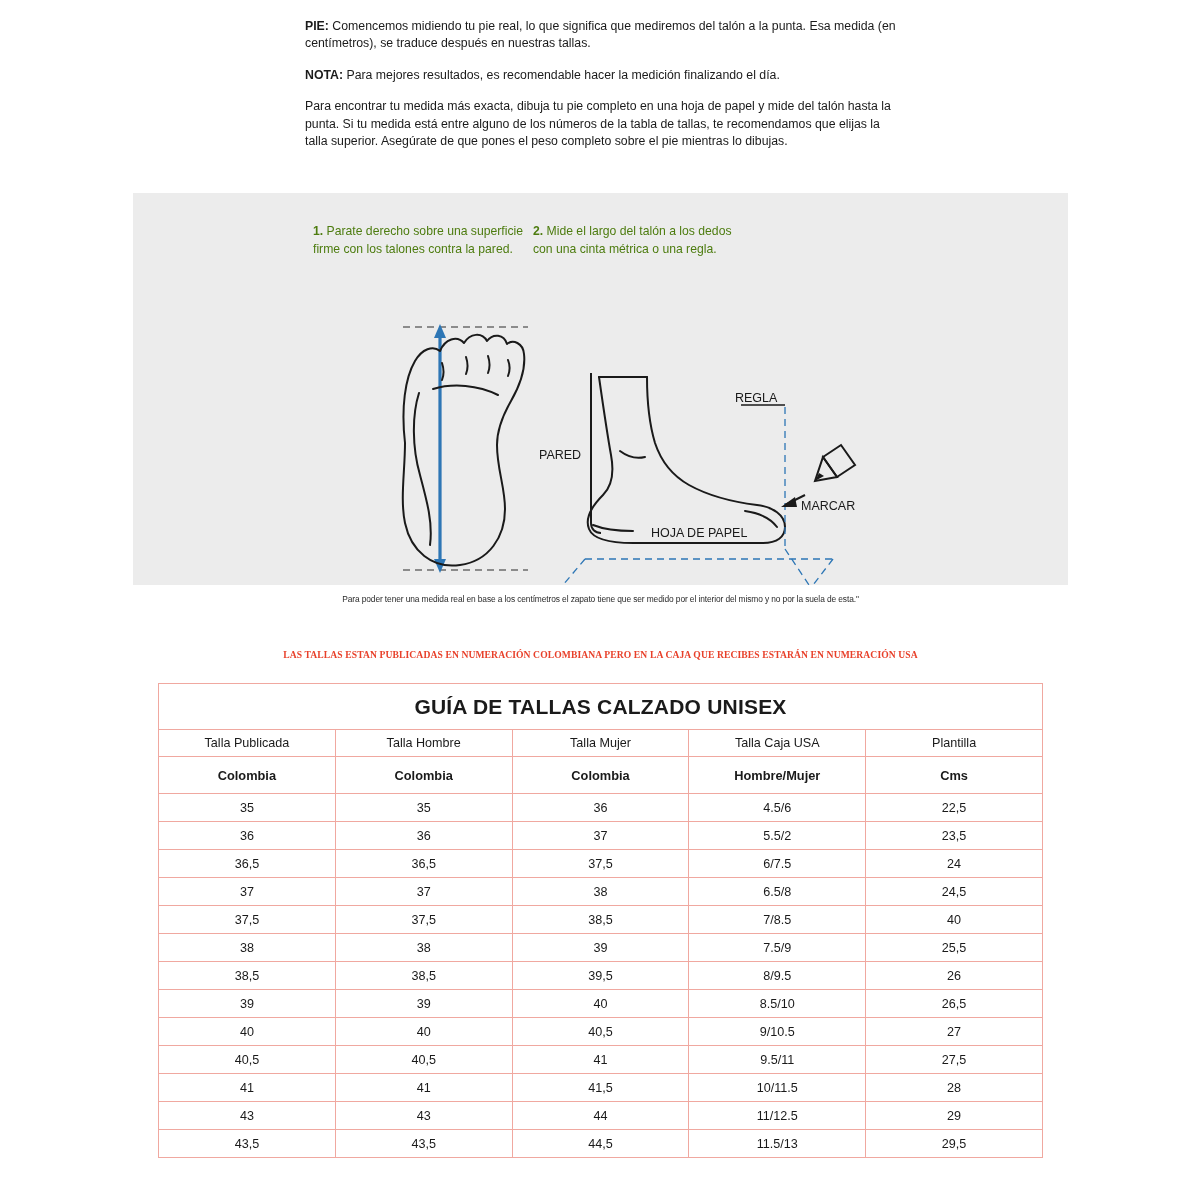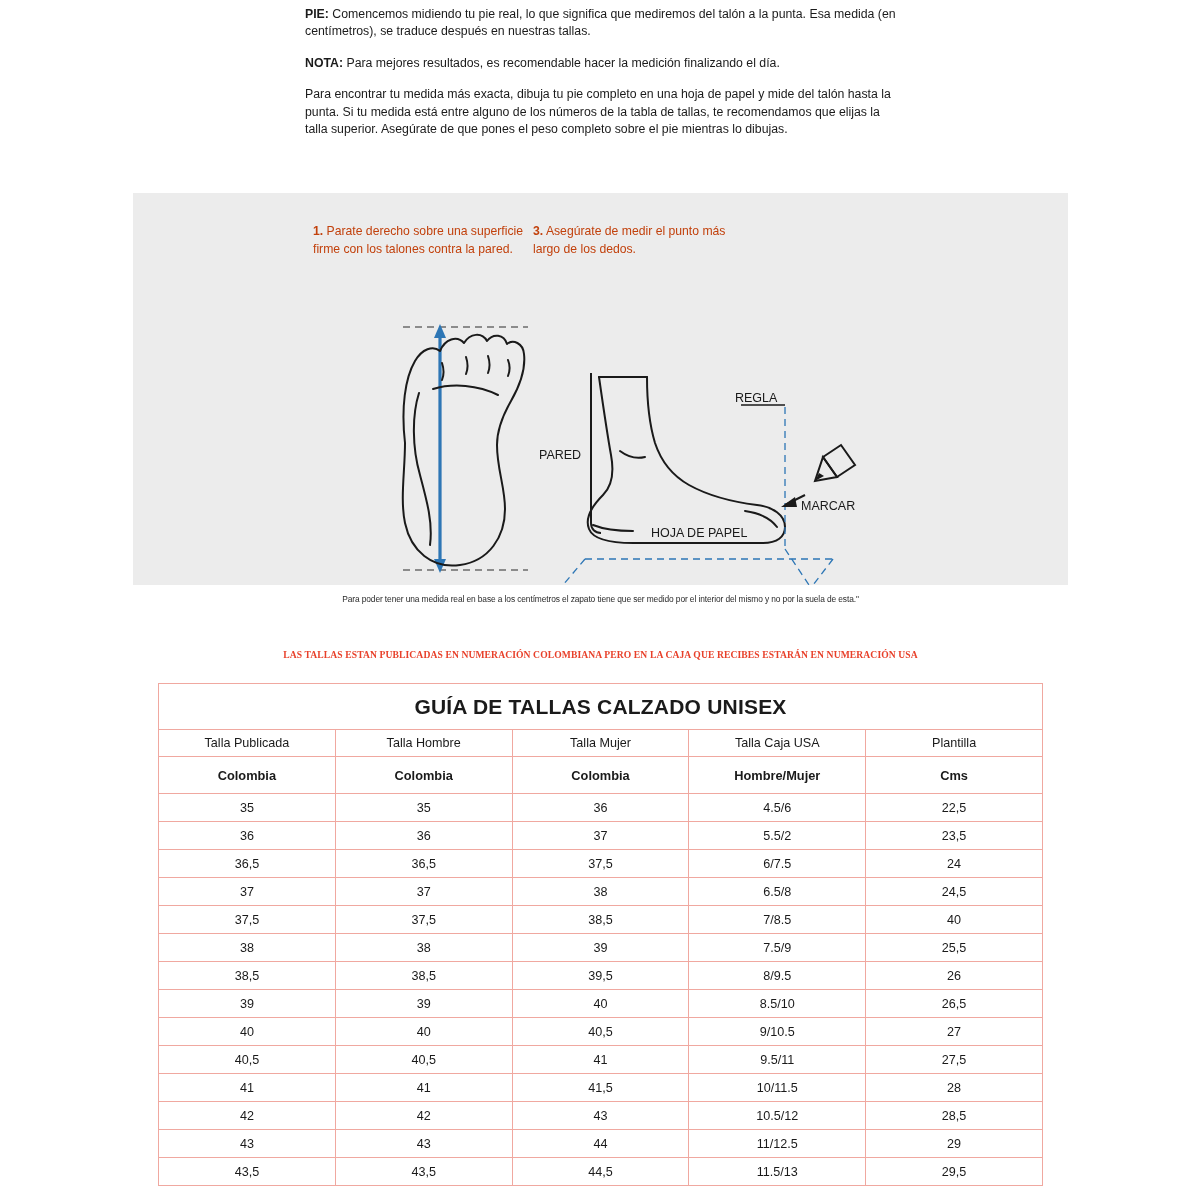--- a/index.html
+++ b/index.html
@@ -17,41 +17,41 @@
   .intro {
     position: absolute;
     left: 305px; top: 0px; width: 600px;
   }
   .intro p {
     margin: 0 0 14px 0;
     font-size: 12.3px;
     line-height: 1.42;
     color: #1b1b1b;
   }
-  .intro p.first { margin-top: 6px; }
+  .intro p.first { margin-top: 18px; }
   .intro b { font-weight: bold; }
 
   
   .panel {
     position: absolute;
     left: 133px; top: 193px;
     width: 935px; height: 392px;
     background: #ececec;
   }
   .steps {
     position: absolute;
     left: 180px; top: 30px;
     width: 740px;
     display: flex;
     gap: 0px;
   }
   .step {
     font-size: 12.2px;
     line-height: 1.45;
-    color: #c2410c;
+    color: #4d7c0f;
   }
   .step:nth-child(1) { width: 220px; }
   .step:nth-child(2) { width: 215px; }
   .step:nth-child(3) { width: 200px; }
   .step b { font-weight: bold; }
 
   .illus { position: absolute; left: 0; top: 0; width: 935px; height: 392px; }
 
   
   .caption {
@@ -122,21 +122,21 @@
     <p>Para encontrar tu medida más exacta, dibuja tu pie completo en una hoja de papel y mide del talón hasta la punta. Si tu medida está entre alguno de los números de la tabla de tallas, te recomendamos que elijas la talla superior. Asegúrate de que pones el peso completo sobre el pie mientras lo dibujas.</p>
   </div>
 
   <div class="panel">
 
     <div class="steps">
       <div class="step">
         <b>1.</b><span> Parate derecho sobre una superficie firme con los talones contra la pared.</span>
       </div>
       <div class="step">
-        <b>3.</b><span> Asegúrate de medir el punto más largo de los dedos.</span>
+        <b>2.</b><span> Mide el largo del talón a los dedos con una cinta métrica o una regla.</span>
       </div>
     </div>
 
     <svg class="illus" viewBox="0 0 935 392">
 
       <g stroke="#2b2b2b" stroke-width="1.1" stroke-dasharray="7,5" fill="none">
         <line x1="270" y1="134" x2="395" y2="134"></line>
         <line x1="270" y1="377" x2="395" y2="377"></line>
       </g>
 
@@ -322,27 +322,20 @@
             <td>27,5</td>
           </tr>
           <tr>
             <td>41</td>
             <td>41</td>
             <td>41,5</td>
             <td>10/11.5</td>
             <td>28</td>
           </tr>
           <tr>
-            <td>42</td>
-            <td>42</td>
-            <td>43</td>
-            <td>10.5/12</td>
-            <td>28,5</td>
-          </tr>
-          <tr>
             <td>43</td>
             <td>43</td>
             <td>44</td>
             <td>11/12.5</td>
             <td>29</td>
           </tr>
           <tr>
             <td>43,5</td>
             <td>43,5</td>
             <td>44,5</td>

